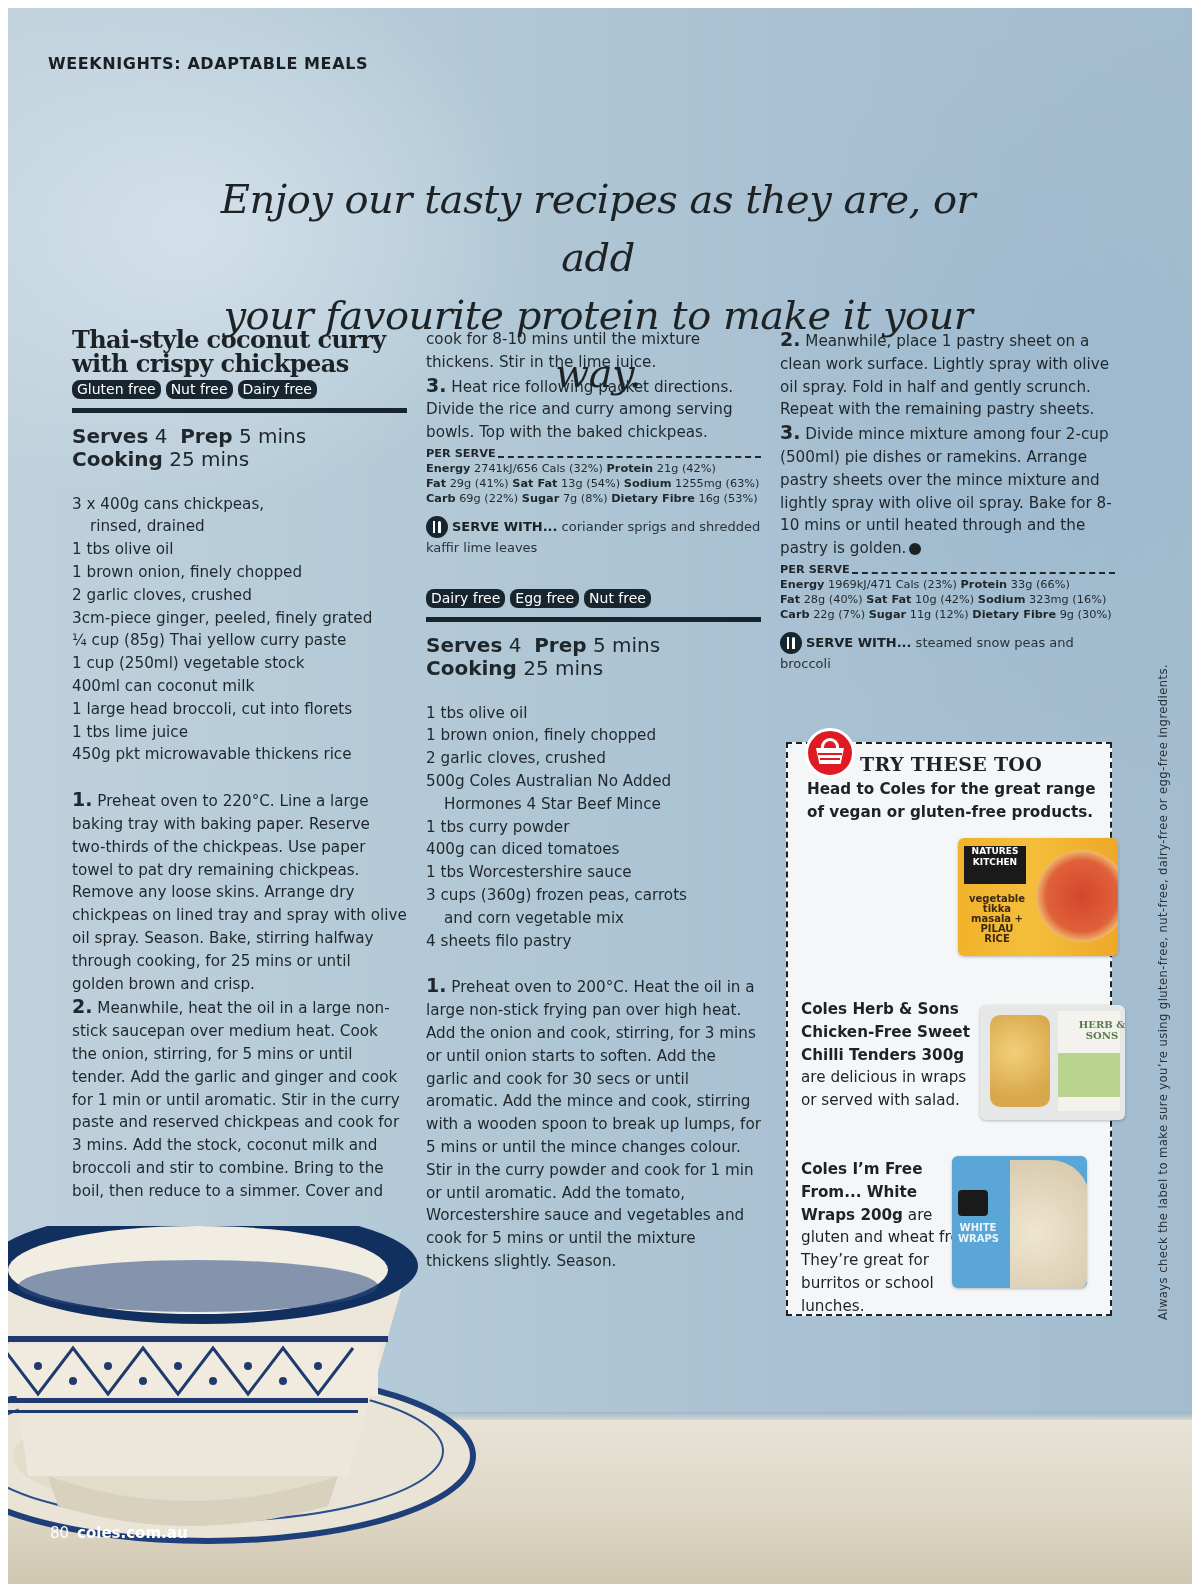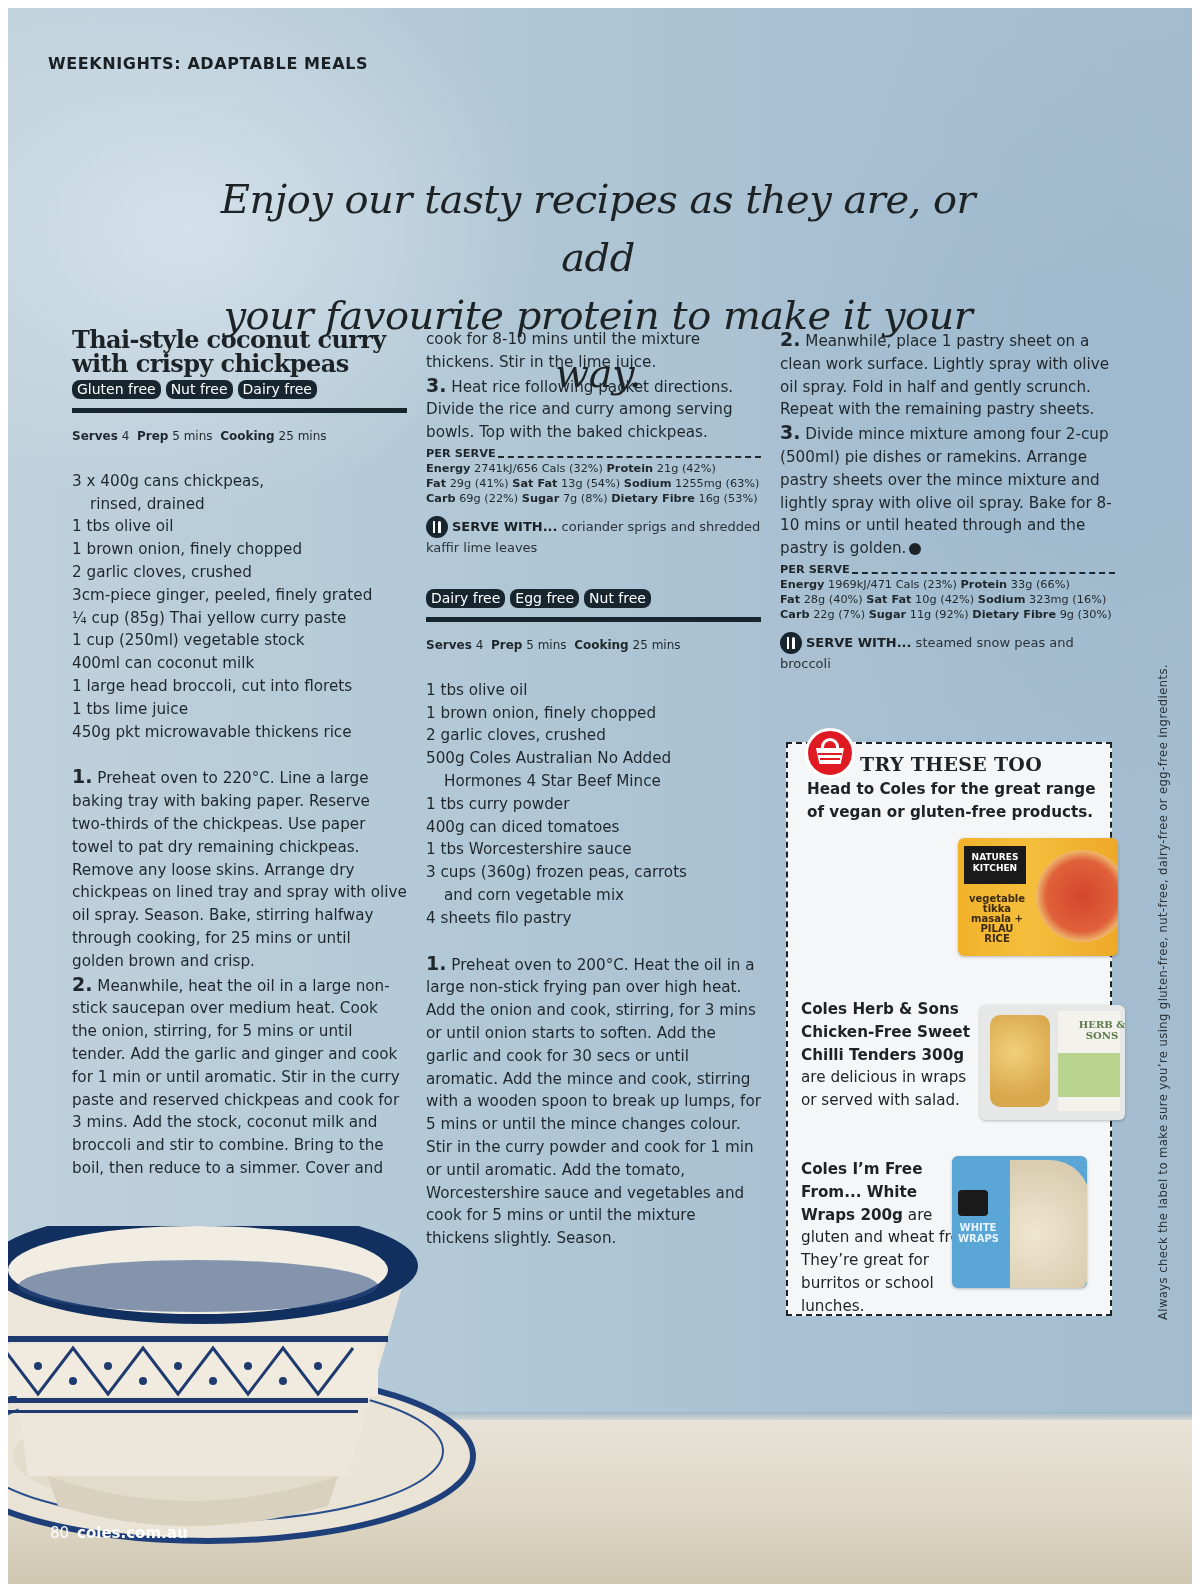--- a/index.html
+++ b/index.html
@@ -22,21 +22,21 @@
         line-height:58px;color:#1d2225;letter-spacing:-0.5px;}
   .col{position:absolute;font-size:15.2px;line-height:22.8px;color:#1f272c;}
   .col1{left:64px;top:320px;width:335px;}
   .col2{left:418px;top:320px;width:335px;}
   .col3{left:772px;top:320px;width:335px;}
   .r-title{font-family:"DejaVu Serif","Liberation Serif",serif;font-weight:bold;font-size:24px;
         line-height:24px;color:#1c2226;letter-spacing:-0.6px;margin:0;}
   .tags{display:flex;gap:5px;margin-top:4px;}
   .tag{background:#17252f;color:#ffffff;font-size:14px;line-height:19px;padding:0 5px;border-radius:8px;}
   .rule{height:5px;background:#17252f;margin-top:9px;}
-  .meta{margin-top:12px;font-size:12px;}
+  .meta{margin-top:12px;font-size:20px;}
   .meta b{font-weight:bold;}
   .ing{margin-top:22px;}
   .ing div{margin:0;}
   .ing .indent{padding-left:18px;}
   .method{margin-top:22px;}
   .step{margin:0;}
   .step .num{font-weight:bold;font-size:19px;}
   .nutri{margin-top:2px;font-size:11.3px;line-height:15px;color:#1f272c;}
   .nutri .hd{font-weight:bold;display:flex;align-items:center;}
   .nutri .hd .dash{flex:1;border-bottom:2px dashed #1f272c;margin-left:2px;height:7px;}
@@ -56,21 +56,21 @@
   .basket .handle{position:absolute;left:13px;top:7px;width:18px;height:10px;border:3px solid #fff;border-bottom:none;border-radius:10px 10px 0 0;box-sizing:border-box;}
   .basket .body{position:absolute;left:8px;top:17px;width:28px;height:16px;background:#fff;clip-path:polygon(0 0,100% 0,88% 100%,12% 100%);}
   .basket .line{position:absolute;left:10px;width:24px;height:2px;background:#e01a22;}
   .try-title{position:absolute;left:852px;top:745px;font-family:"DejaVu Serif","Liberation Serif",serif;font-weight:bold;
        font-size:19px;color:#1c2226;letter-spacing:0.3px;}
   .try-intro{position:absolute;left:799px;top:770px;width:300px;font-size:15.2px;line-height:23px;font-weight:bold;color:#1c2226;}
   .prod{position:absolute;font-size:15.2px;line-height:22.8px;color:#1c2226;}
   .prod b{font-weight:bold;}
   .prod-img{position:absolute;border-radius:6px;overflow:hidden;box-shadow:0 1px 3px rgba(0,0,0,0.25);}
   .img1{left:950px;top:830px;width:160px;height:118px;background:linear-gradient(90deg,#f2b22a 0%,#f4be3c 45%,#eea828 100%);}
-  .img1 .label{position:absolute;left:6px;top:8px;width:62px;height:38px;background:#1a1a1a;color:#fff;font-size:9px;line-height:11px;text-align:center;font-weight:bold;padding-top:6px;box-sizing:border-box;}
+  .img1 .label{position:absolute;left:6px;top:8px;width:62px;height:38px;background:#1a1a1a;color:#fff;font-size:9px;line-height:11px;text-align:center;font-weight:bold;box-sizing:border-box;}
   .img1 .plate{position:absolute;left:78px;top:12px;width:92px;height:92px;border-radius:50%;background:radial-gradient(circle,#d4452b 0%,#e0613a 55%,#f3d27a 75%,#e9e0c8 100%);}
   .img1 .sub{position:absolute;left:8px;top:56px;width:62px;font-size:10px;line-height:10px;color:#3a2a10;font-weight:bold;text-align:center;}
   .img2{left:972px;top:997px;width:145px;height:115px;background:#e6e8e8;}
   .img2 .food{position:absolute;left:10px;top:10px;width:60px;height:92px;background:radial-gradient(circle at 40% 40%,#f2cf7a,#d9a84c 70%);border-radius:10px;}
   .img2 .pk{position:absolute;left:78px;top:6px;width:62px;height:100px;background:#f3f2ec;}
   .img2 .pk .g{position:absolute;left:0;bottom:14px;width:62px;height:44px;background:#b9d48f;}
   .img2 .pk .t{position:absolute;left:13px;top:8px;width:62px;text-align:center;font-family:"DejaVu Serif","Liberation Serif",serif;font-size:10px;line-height:11px;color:#5a7a4a;font-weight:bold;}
   .img3{left:944px;top:1148px;width:135px;height:132px;background:#5aa6d6;}
   .img3 .wrap{position:absolute;left:58px;top:4px;width:80px;height:146px;border-radius:0 40px 40px 0;background:radial-gradient(circle at 30% 50%,#efe6d0,#d9ccb0 80%);}
   .img3 .lbl{position:absolute;left:6px;top:34px;width:30px;height:26px;background:#1a1a1a;border-radius:4px;}
@@ -211,21 +211,21 @@
   <div class="col col3">
     <p class="step"><span class="num">2.</span> <span>Meanwhile, place 1 pastry sheet on a clean work surface. Lightly spray with olive oil spray. Fold in half and gently scrunch. Repeat with the remaining pastry sheets.</span></p>
     <p class="step"><span class="num">3.</span> <span>Divide mince mixture among four 2-cup (500ml) pie dishes or ramekins. Arrange pastry sheets over the mince mixture and lightly spray with olive oil spray. Bake for 8-10 mins or until heated through and the pastry is golden.</span><span class="end-dot"></span></p>
     <div class="nutri">
       <div class="hd">
           <span>PER SERVE</span>
           <span class="dash"></span>
         </div>
       <div><b>Energy</b> <span>1969kJ/471 Cals (23%)</span> <b>Protein</b> <span>33g (66%)</span></div>
       <div><b>Fat</b> <span>28g (40%)</span> <b>Sat Fat</b> <span>10g (42%)</span> <b>Sodium</b> <span>323mg (16%)</span></div>
-      <div><b>Carb</b> <span>22g (7%)</span> <b>Sugar</b> <span>11g (92%)</span> <b>Dietary Fibre</b> <span>9g (30%)</span></div>
+      <div><b>Carb</b> <span>22g (7%)</span> <b>Sugar</b> <span>11g (12%)</span> <b>Dietary Fibre</b> <span>9g (30%)</span></div>
     </div>
     <div class="serve">
       <span class="icon"></span><b>SERVE WITH...</b> <span>steamed snow peas and broccoli</span>
     </div>
   </div>
 
   <div class="try"></div>
   <div class="basket">
     <div class="handle"></div>
     <div class="body"></div>

